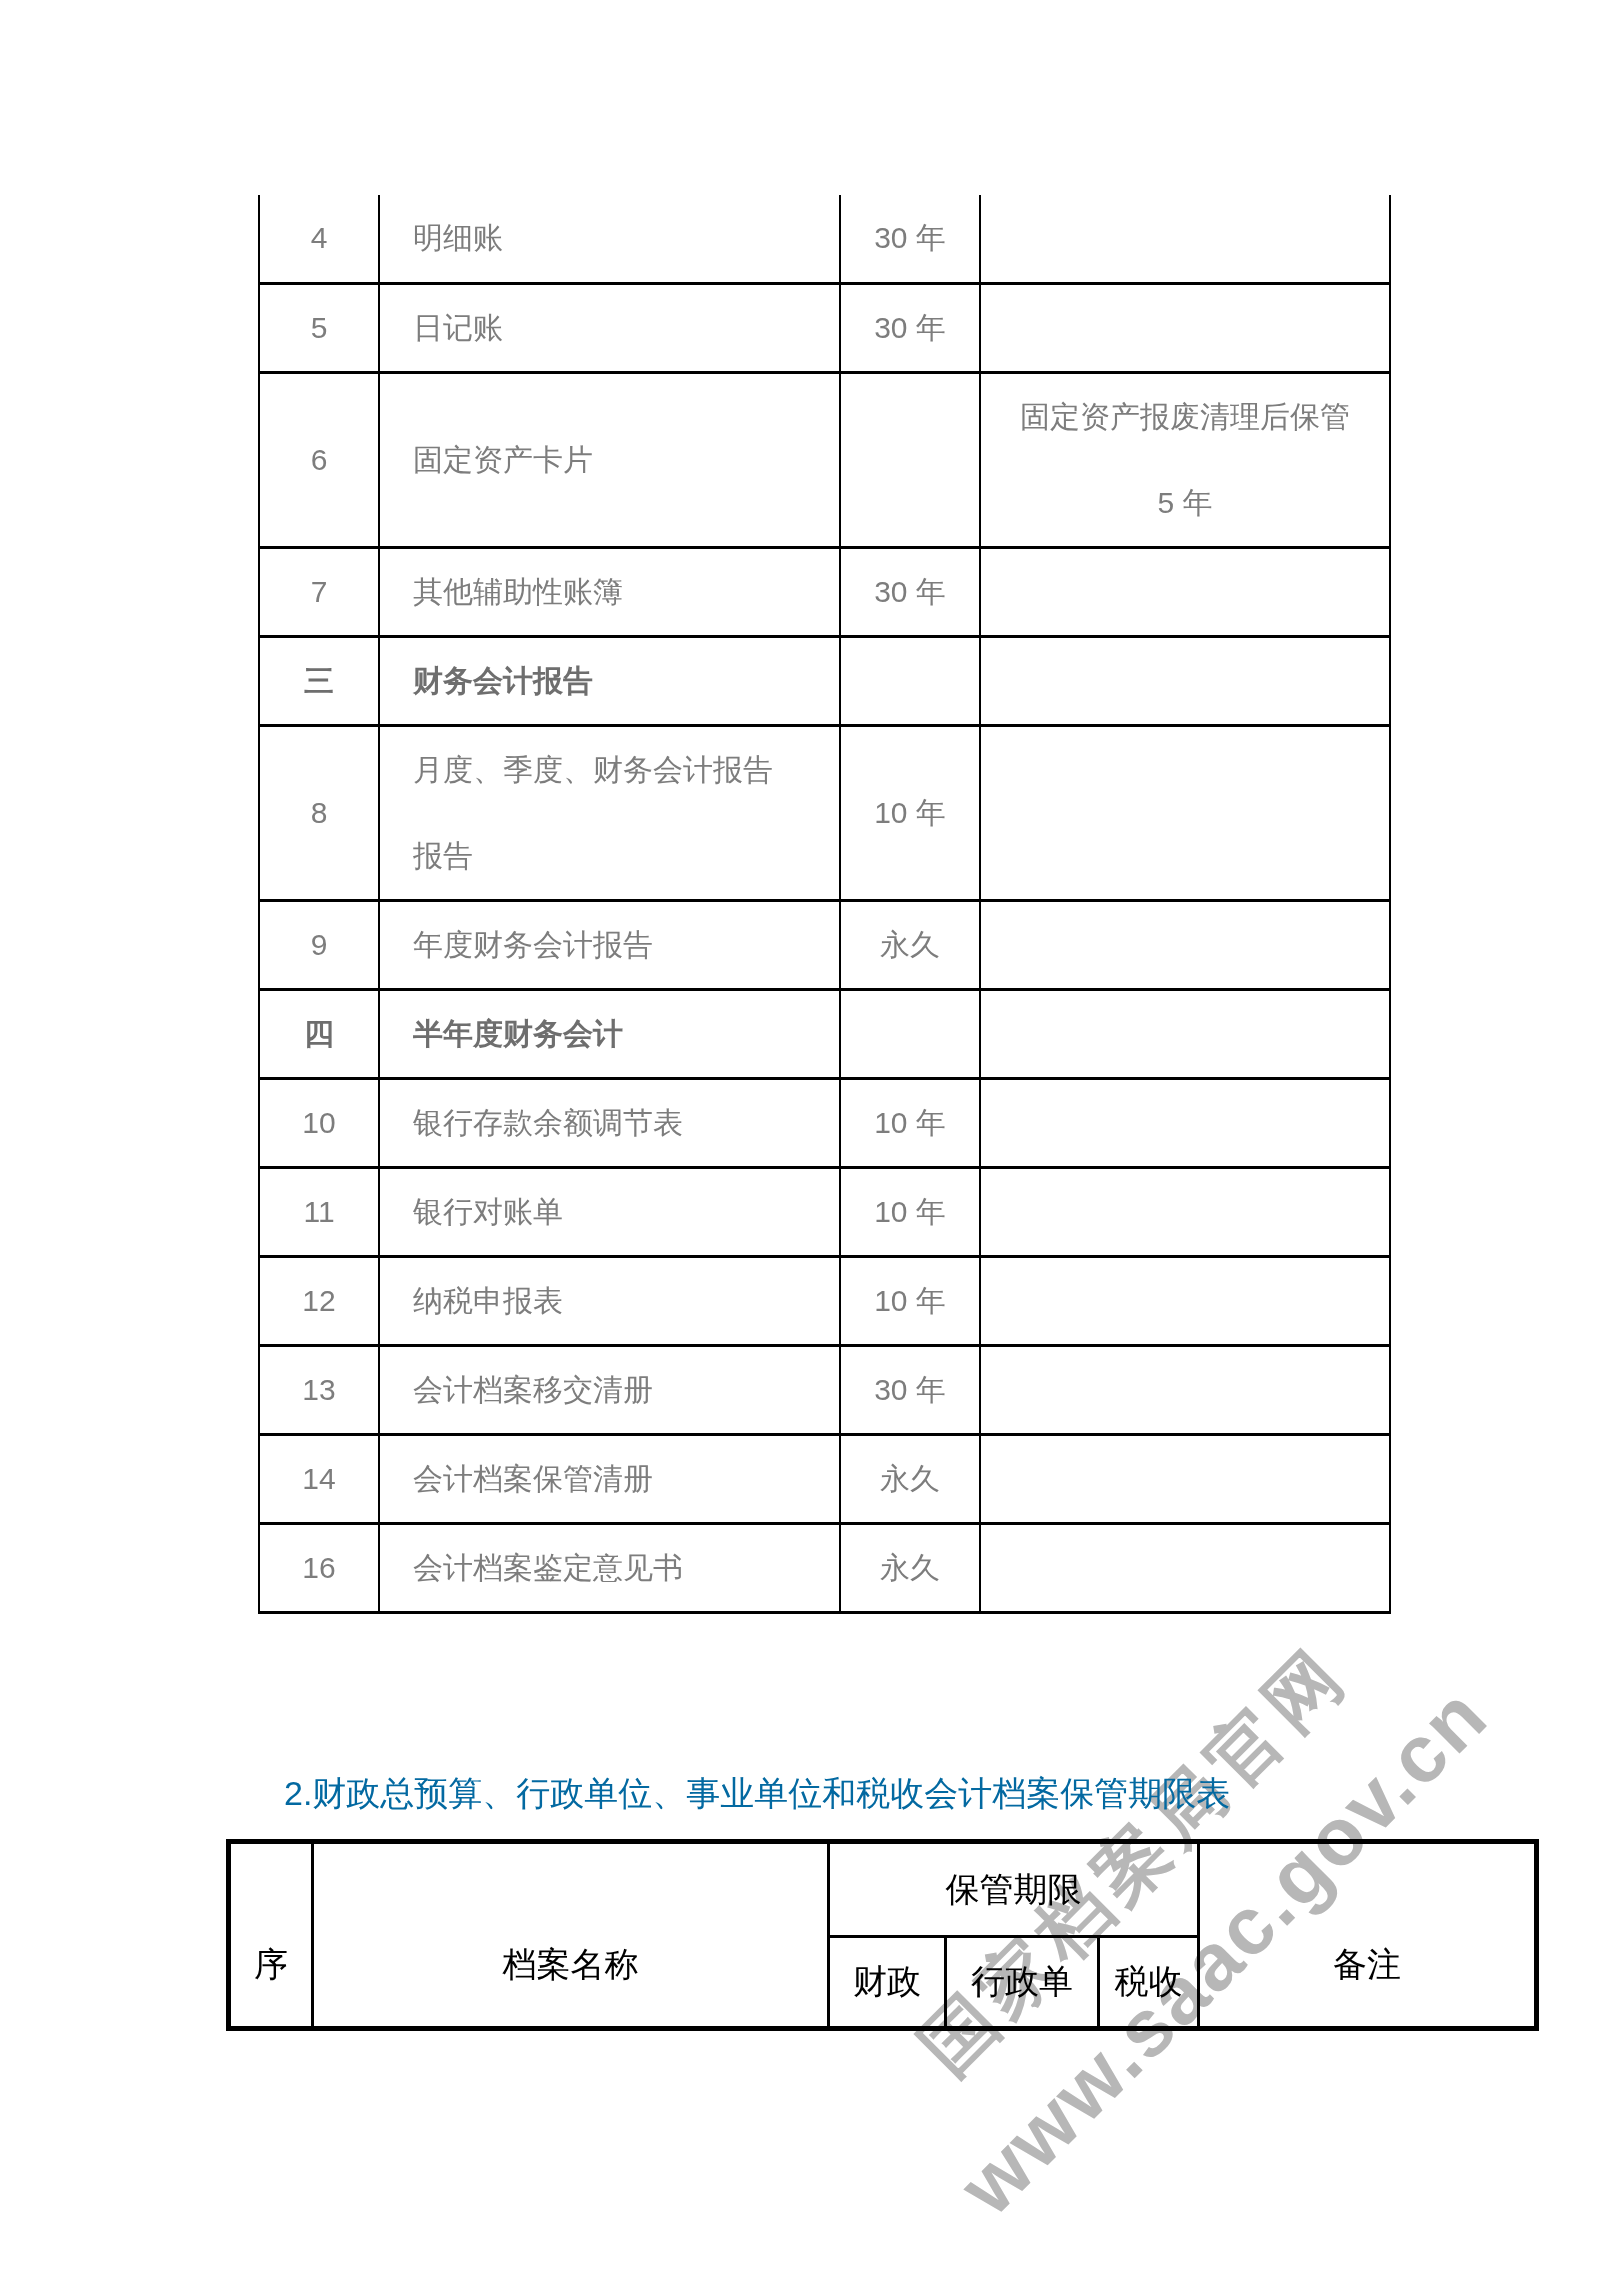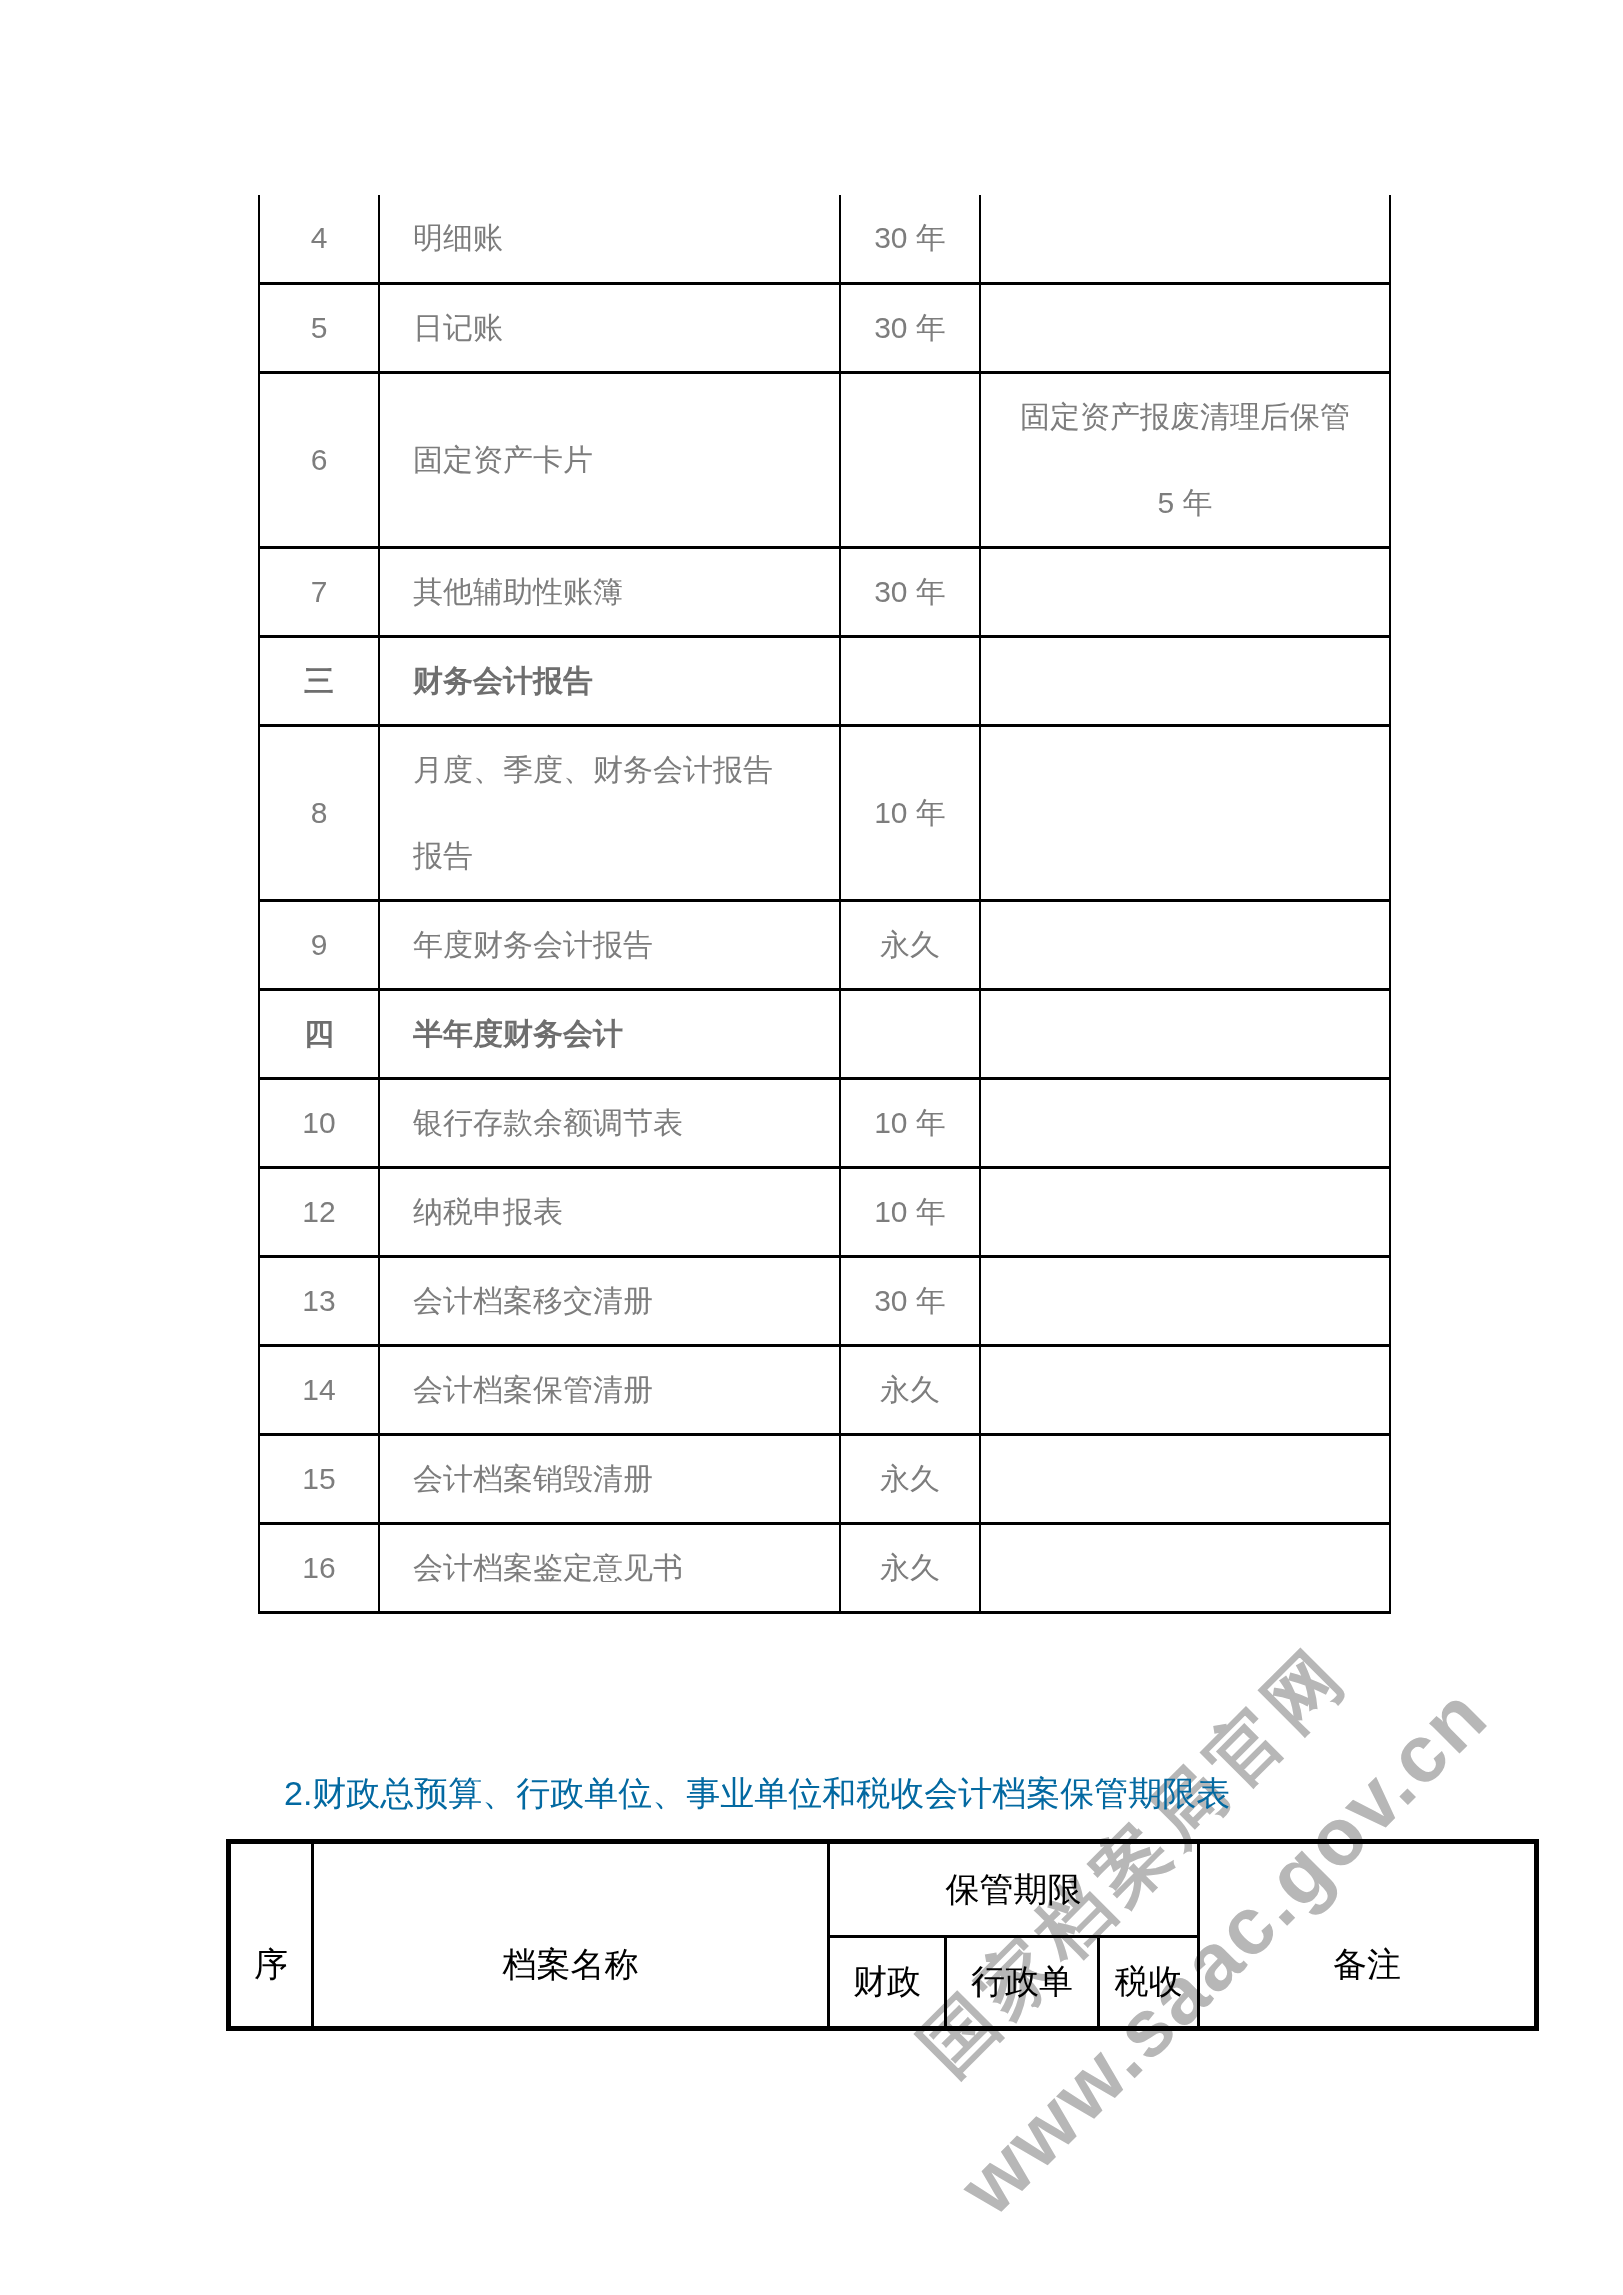--- a/index.html
+++ b/index.html
@@ -111,40 +111,40 @@
         <td></td>
         <td></td>
       </tr>
       <tr>
         <td>10</td>
         <td class="name">银行存款余额调节表</td>
         <td>10 年</td>
         <td></td>
       </tr>
       <tr>
+        <td>11</td>
+        <td class="name">银行对账单</td>
+        <td>10 年</td>
+        <td></td>
+      </tr>
+      <tr>
         <td>12</td>
         <td class="name">纳税申报表</td>
         <td>10 年</td>
         <td></td>
       </tr>
       <tr>
         <td>13</td>
         <td class="name">会计档案移交清册</td>
         <td>30 年</td>
         <td></td>
       </tr>
       <tr>
         <td>14</td>
         <td class="name">会计档案保管清册</td>
-        <td>永久</td>
-        <td></td>
-      </tr>
-      <tr>
-        <td>15</td>
-        <td class="name">会计档案销毁清册</td>
         <td>永久</td>
         <td></td>
       </tr>
       <tr>
         <td>16</td>
         <td class="name">会计档案鉴定意见书</td>
         <td>永久</td>
         <td></td>
       </tr>
     </tbody>

